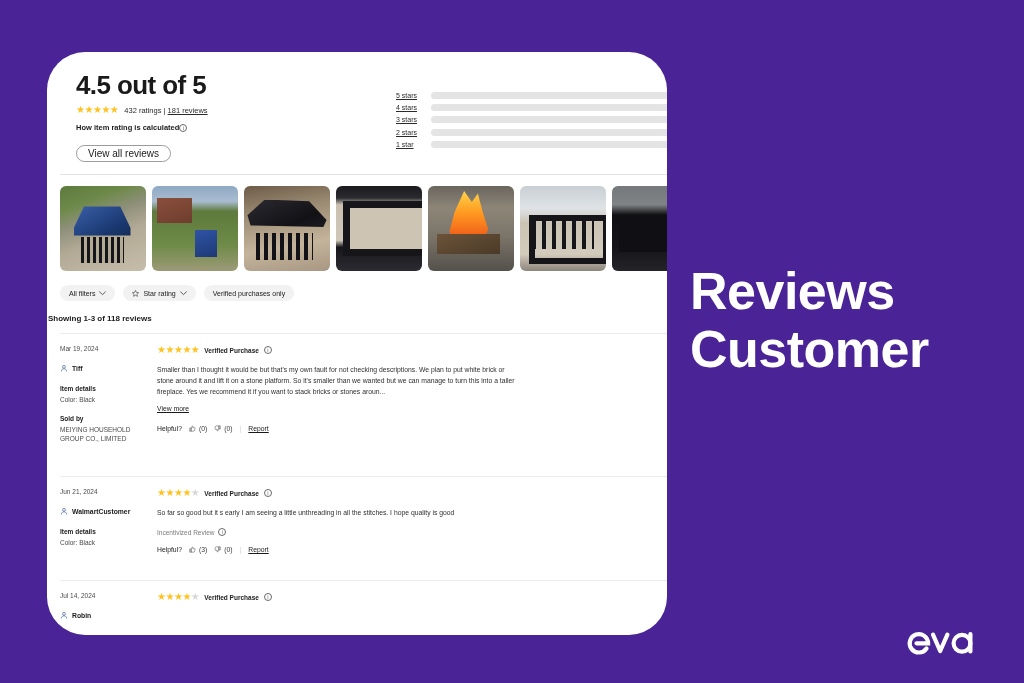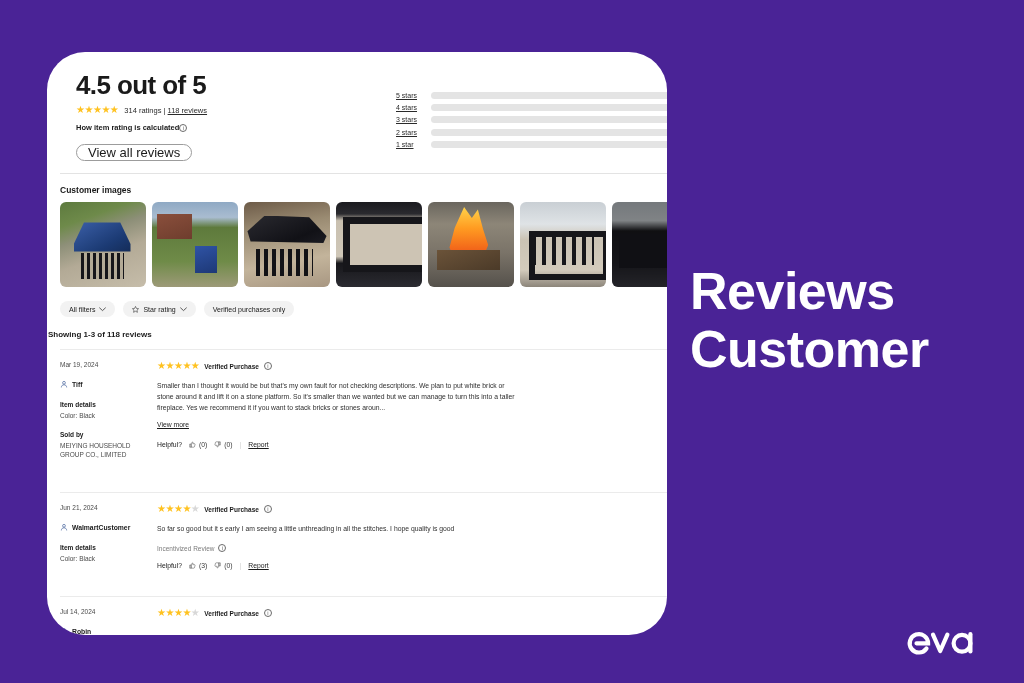--- a/index.html
+++ b/index.html
@@ -80,21 +80,21 @@
   }
   .info-i {
     width: 8px; height: 8px; border: 0.8px solid #6b6b6b; border-radius: 50%;
     display: inline-flex; align-items: center; justify-content: center;
     font-size: 6px; color: #6b6b6b; font-weight: 400; line-height: 1;
   }
   .pill-btn {
     display: inline-flex; align-items: center; justify-content: center;
     height: 17px; padding: 0 11px;
     border: 1px solid #9c9c9c; border-radius: 20px;
-    background: #fff; font-size: 13px; color: #1a1a1a; font-weight: 400;
+    background: #fff; font-size: 10px; color: #1a1a1a; font-weight: 400;
   }
 
   
   .histogram { flex: 1; padding-top: 22px; }
   .hist-row { display: flex; align-items: center; gap: 7px; margin-bottom: 5.2px; }
   .hist-label {
     font-size: 7px; color: #2a2a2a; text-decoration: underline;
     width: 28px; text-align: left; white-space: nowrap;
   }
   .hist-track {
@@ -219,23 +219,23 @@
 <div id="review-card">
   <div id="card-inner">
 
     <div class="summary">
       <div class="summary-left">
         <div class="big-rating">4.5 out of 5</div>
 
         <div class="stars-line">
           <span class="stars">★★★★<span style="color:#ffc220">★</span></span>
           <span class="ratings-meta">
-            <span>314 ratings</span>
+            <span>432 ratings</span>
             <span>|</span>
-            <span class="link">118 reviews</span>
+            <span class="link">181 reviews</span>
           </span>
         </div>
 
         <div class="howcalc">
           <span>How item rating is calculated</span>
           <span class="info-i">i</span>
         </div>
 
         <div class="pill-btn">View all reviews</div>
       </div>
@@ -260,21 +260,20 @@
         <div class="hist-row">
           <span class="hist-label">1 star</span>
           <span class="hist-track"><span class="hist-fill" id="hf4" style="width: 5%;"></span></span>
         </div>
       </div>
     </div>
 
     <div class="divider"></div>
 
     <div class="cust-images">
-      <div class="section-title">Customer images</div>
       <div class="thumb-row">
         <div class="thumb t1"></div>
         <div class="thumb t2"></div>
         <div class="thumb t3"></div>
         <div class="thumb t4"></div>
         <div class="thumb t5"></div>
         <div class="thumb t6"></div>
         <div class="thumb t7">
           <span class="overlay">+9 ima</span>
         </div>

